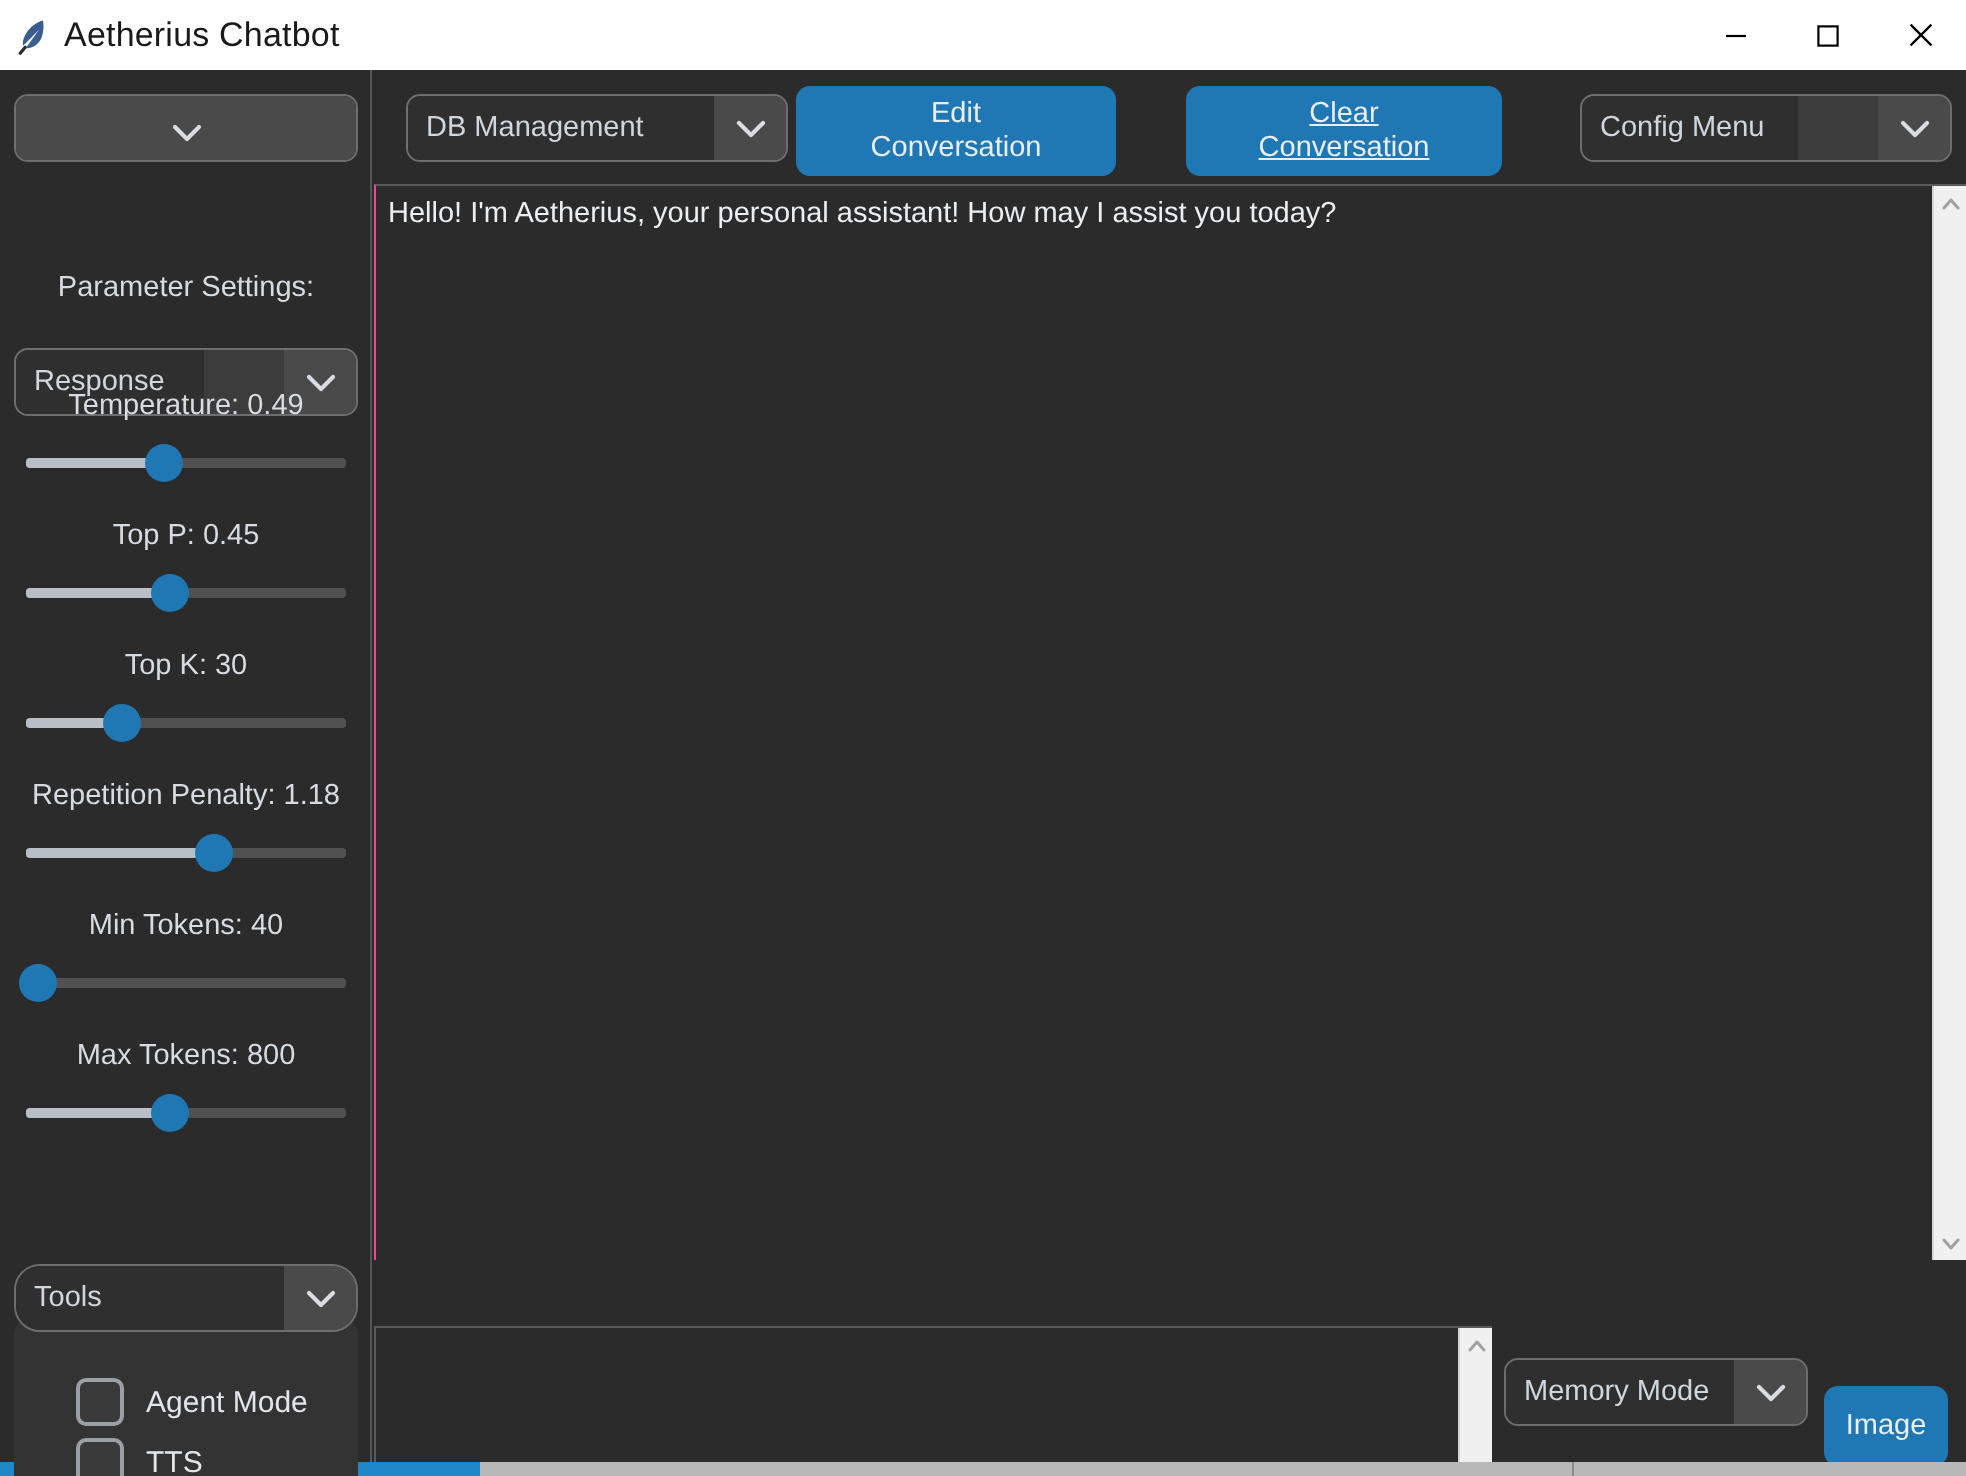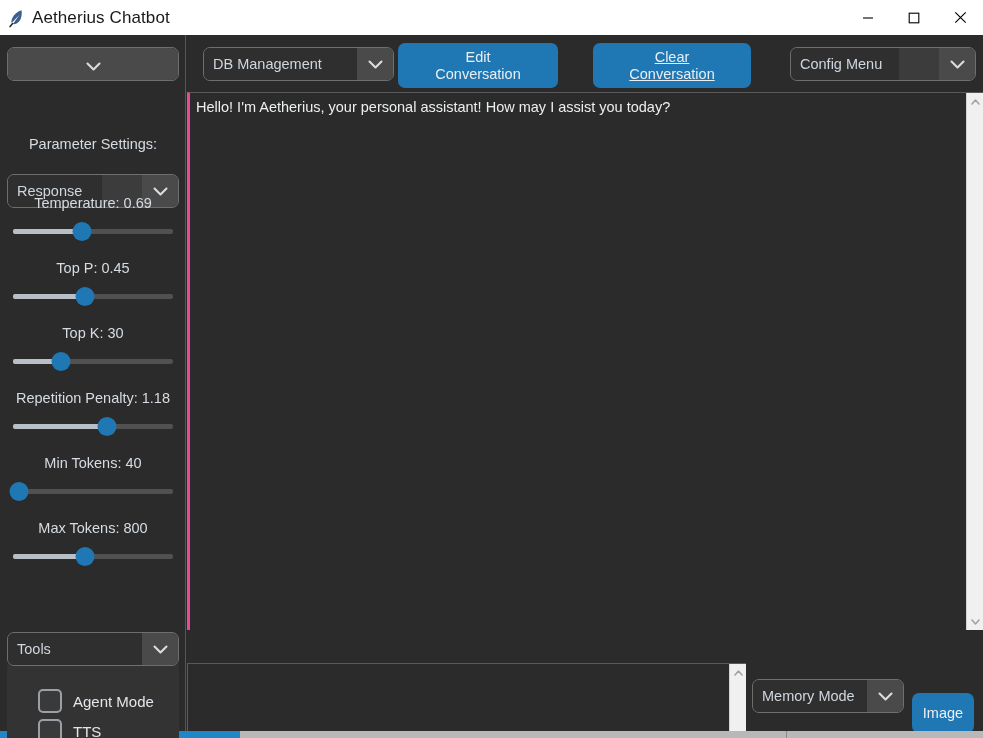--- a/index.html
+++ b/index.html
@@ -123,20 +123,21 @@
     width: 19px; height: 19px;
     border-radius: 50%;
     background: #1f77b4;
     transform: translateX(-9.5px);
   }
 
   
   #tools-combo {
     position: absolute; left: 7px; top: 597px; width: 172px;
     z-index: 3;
+    border-radius: 13px;
   }
   #tools-panel {
     position: absolute; left: 7px; top: 625px; width: 172px;
     background: #333333;
     border-radius: 7px;
     padding: 8px 0 10px 0;
     z-index: 2;
   }
   .checkrow {
     display: flex; align-items: center;
@@ -156,21 +157,21 @@
     color: #e2e6ea;
     white-space: nowrap;
   }
 
   
   #chat-area {
     position: absolute; left: 187px; top: 57px;
     width: 796px; height: 538px;
     background: #2b2b2b;
     border-top: 1px solid #5a5a5a;
-    border-left: 3px solid #ec4899;
+    border-left: 1px solid #ec4899;
   }
   #chat-text {
     position: absolute; left: 2px; top: 3px;
     width: 762px;
     font-size: 14.5px;
     color: #eceff1;
     line-height: 1.35;
     padding: 2px 4px;
   }
   #chat-scrollbar {
@@ -328,21 +329,21 @@
     <div class="combo" id="response-combo">
       <div class="combo-text">Response</div>
       <div class="combo-arrow">
         <svg class="chev" width="15" height="9" viewBox="0 0 15 9">
             <path d="M1.5 1.5 L7.5 7.5 L13.5 1.5" fill="none" stroke="#d9dde1" stroke-width="2.1" stroke-linecap="round" stroke-linejoin="round"></path>
           </svg>
       </div>
     </div>
 
     <div class="slider-block" style="top:160px">
-      <div class="slider-label">Temperature: 0.69</div>
+      <div class="slider-label">Temperature: 0.49</div>
       <div class="slider-track-wrap">
         <div class="slider-groove"></div>
         <div class="slider-fill" style="width: 43%;"></div>
         <div class="slider-handle" style="left: 43%;"></div>
       </div>
     </div>
 
     <div class="slider-block" style="top:225px">
       <div class="slider-label">Top P: 0.45</div>
       <div class="slider-track-wrap">

